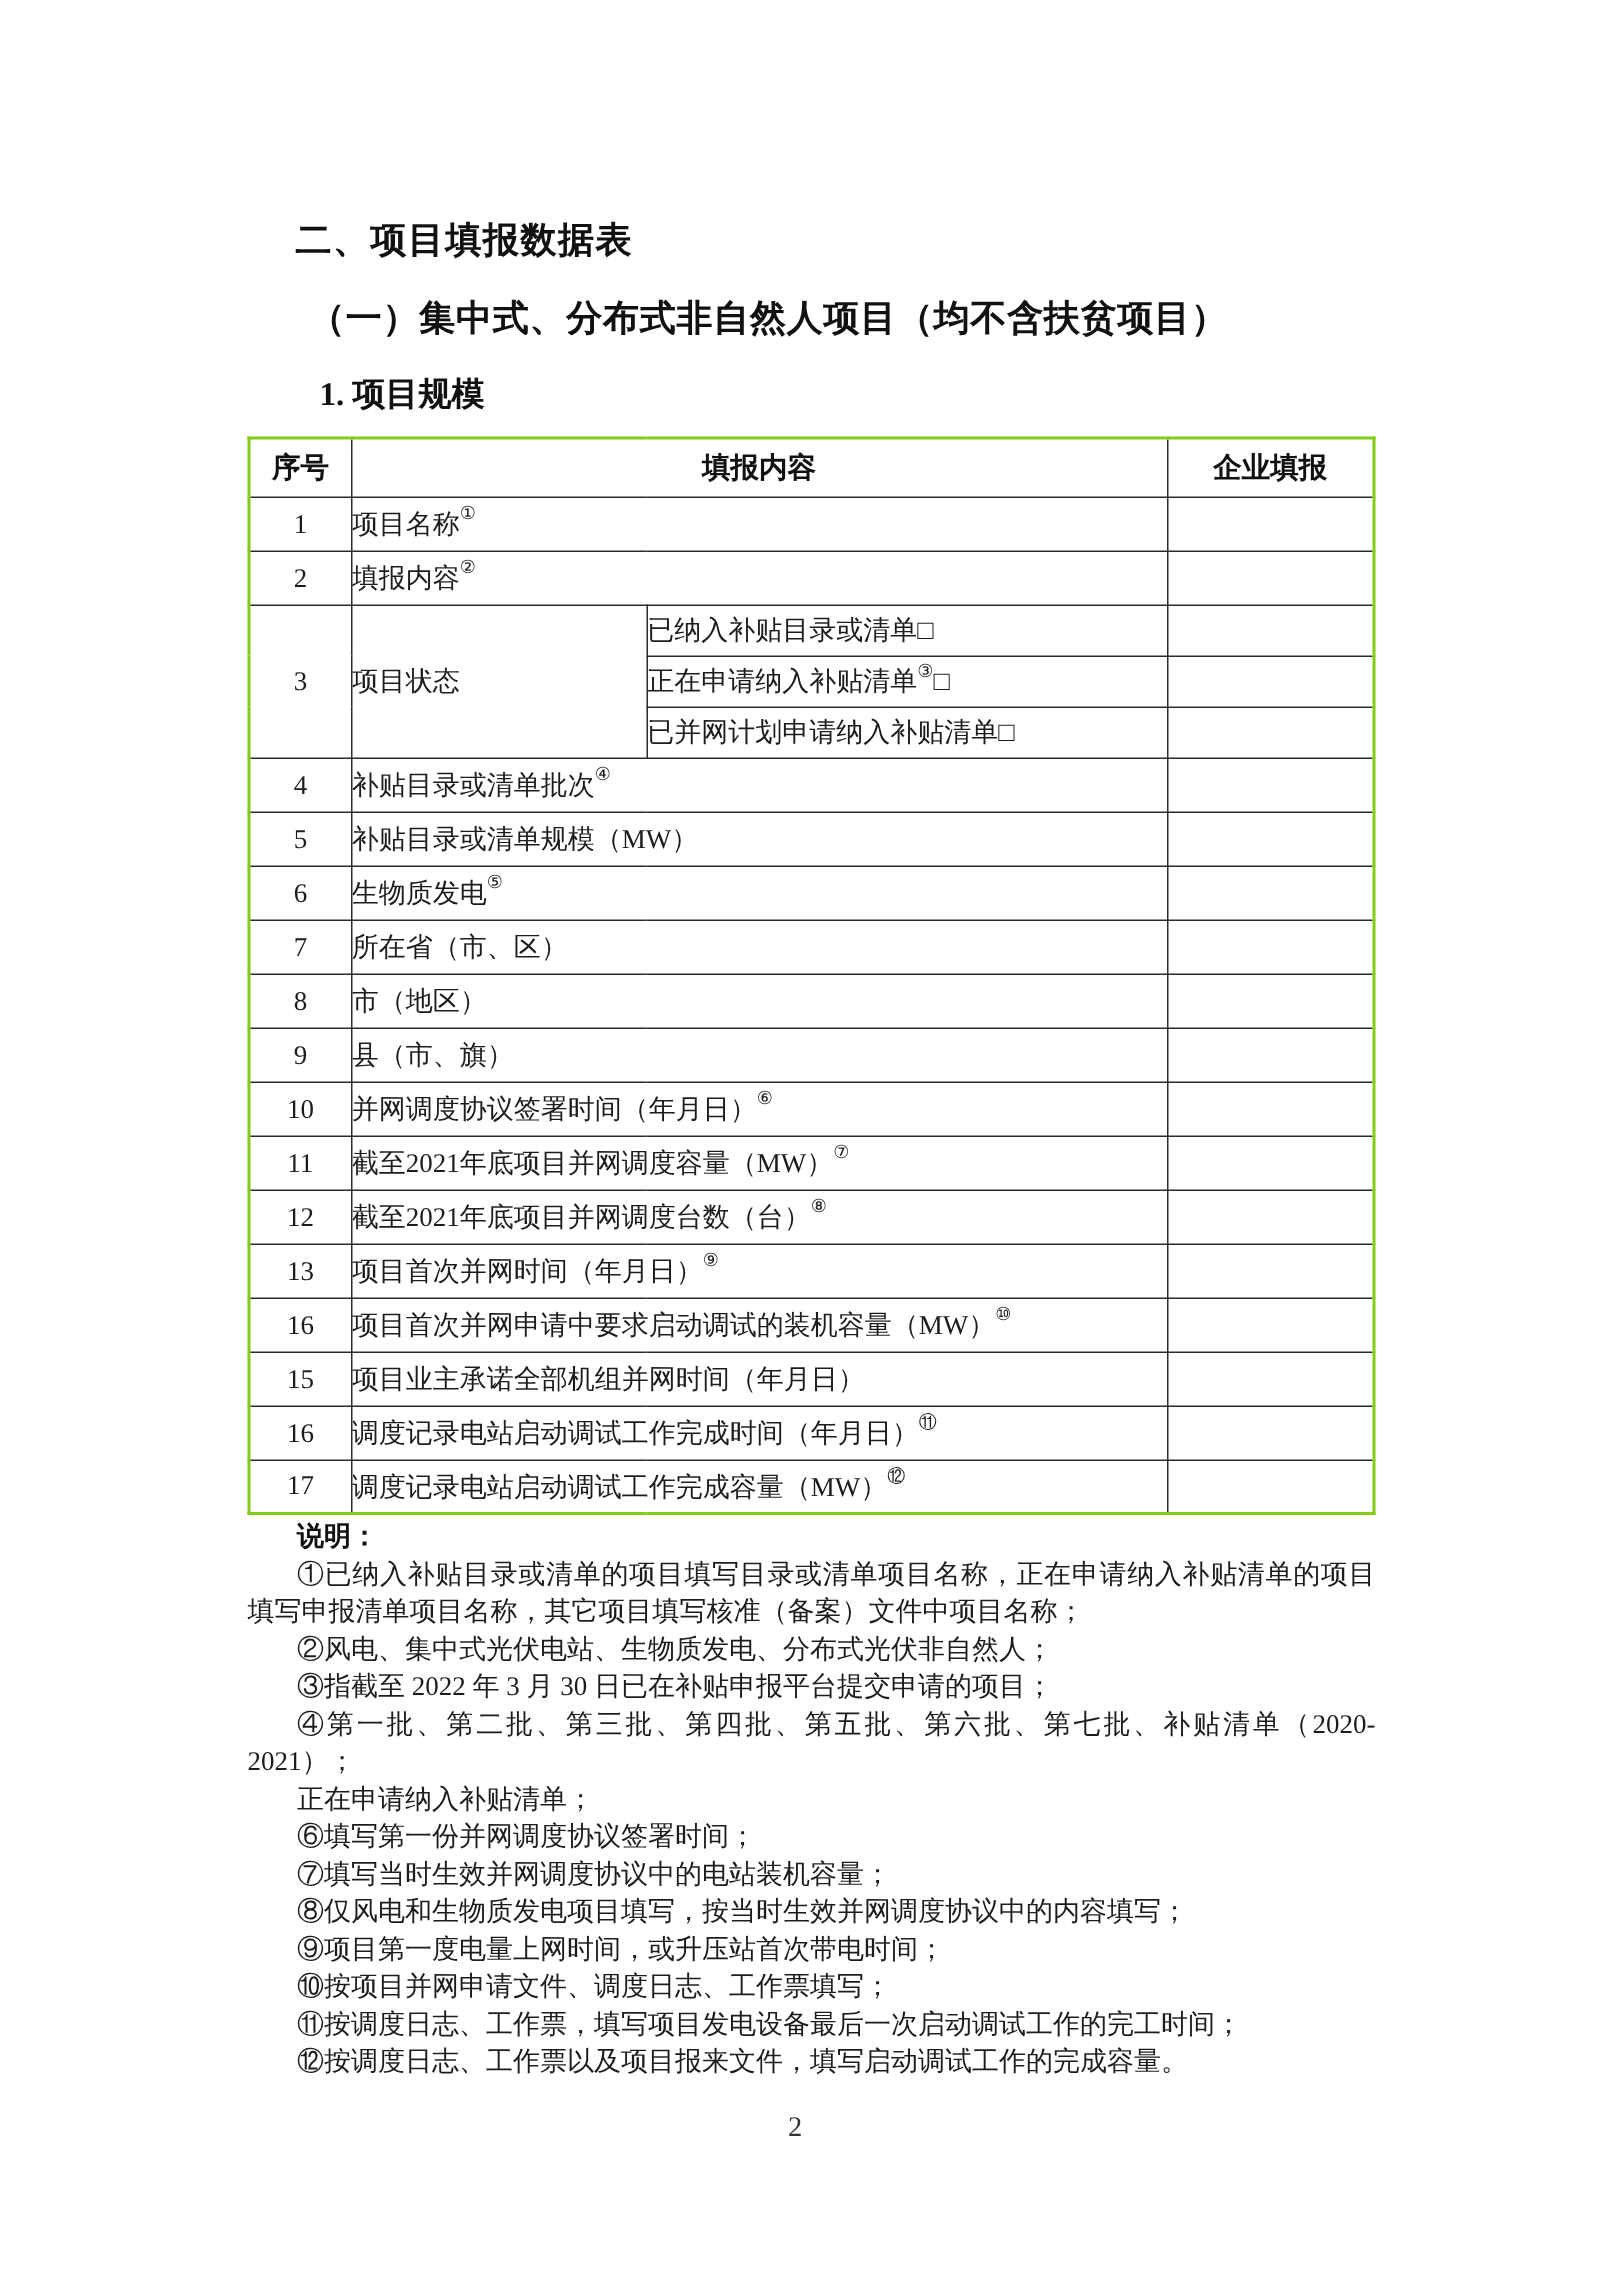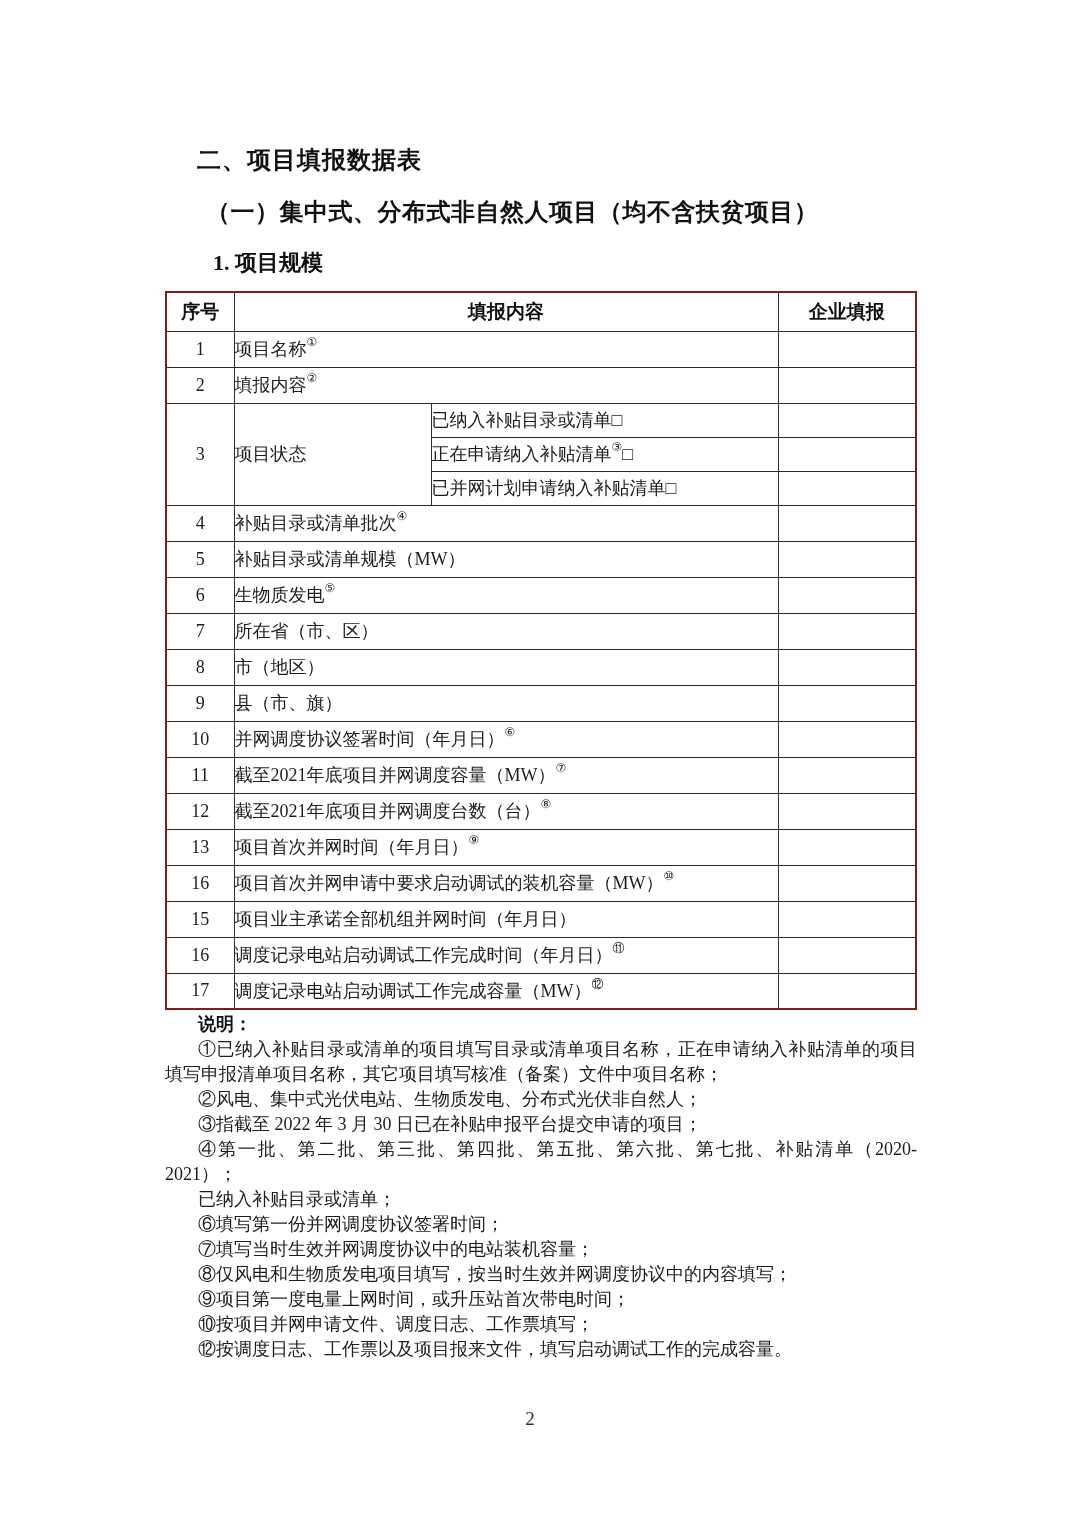--- a/index.html
+++ b/index.html
@@ -23,21 +23,21 @@
     letter-spacing:0.5px;
   }
   .title3{
     position:absolute;left:213px;top:248px;
     font-size:22px;font-weight:700;color:#111;
   }
   table.main{
     position:absolute;left:165px;top:291px;
     width:750px;
     border-collapse:collapse;table-layout:fixed;
-    border:2px solid #7f1d1d;
+    border:2px solid #84cc16;
   }
   table.main th, table.main td{
     border:1px solid #2b2b2b;
     padding:0;
     vertical-align:middle;
     font-size:18px;
     overflow:hidden;
     white-space:nowrap;
   }
   table.main thead tr{height:39px;}
@@ -199,25 +199,26 @@
       </tr>
     </tbody>
   </table>
 
   <div class="notes">
     <div class="notes-title">说明：</div>
     <div class="note">①已纳入补贴目录或清单的项目填写目录或清单项目名称，正在申请纳入补贴清单的项目填写申报清单项目名称，其它项目填写核准（备案）文件中项目名称；</div>
     <div class="note">②风电、集中式光伏电站、生物质发电、分布式光伏非自然人；</div>
     <div class="note">③指截至 2022 年 3 月 30 日已在补贴申报平台提交申请的项目；</div>
     <div class="note">④第一批、第二批、第三批、第四批、第五批、第六批、第七批、补贴清单（2020-2021）；</div>
-    <div class="note">已纳入补贴目录或清单；</div>
+    <div class="note">正在申请纳入补贴清单；</div>
     <div class="note">⑥填写第一份并网调度协议签署时间；</div>
     <div class="note">⑦填写当时生效并网调度协议中的电站装机容量；</div>
     <div class="note">⑧仅风电和生物质发电项目填写，按当时生效并网调度协议中的内容填写；</div>
     <div class="note">⑨项目第一度电量上网时间，或升压站首次带电时间；</div>
     <div class="note">⑩按项目并网申请文件、调度日志、工作票填写；</div>
+    <div class="note">⑪按调度日志、工作票，填写项目发电设备最后一次启动调试工作的完工时间；</div>
     <div class="note">⑫按调度日志、工作票以及项目报来文件，填写启动调试工作的完成容量。</div>
   </div>
 
   <div class="page-number">2</div>
   <div class="watermark" style="color: rgb(238, 117, 0);">SOLARZOOM</div>
 
 </div>
 
 </body></html>

